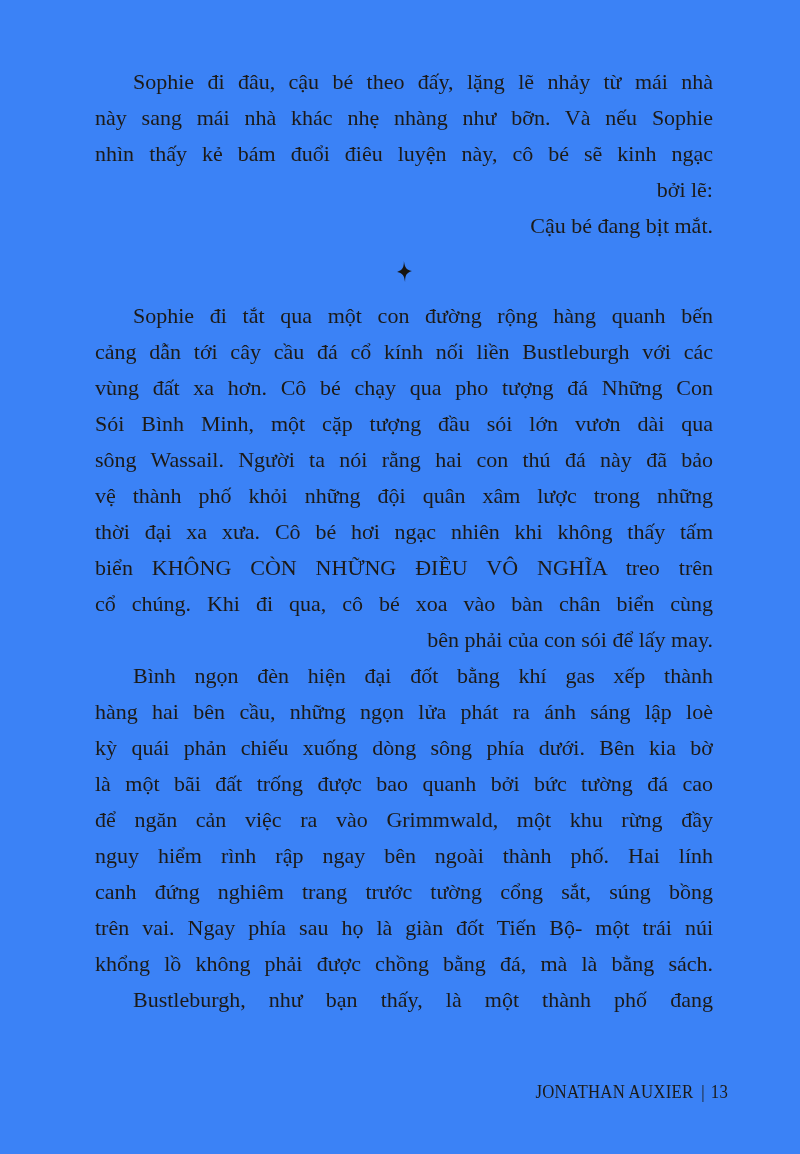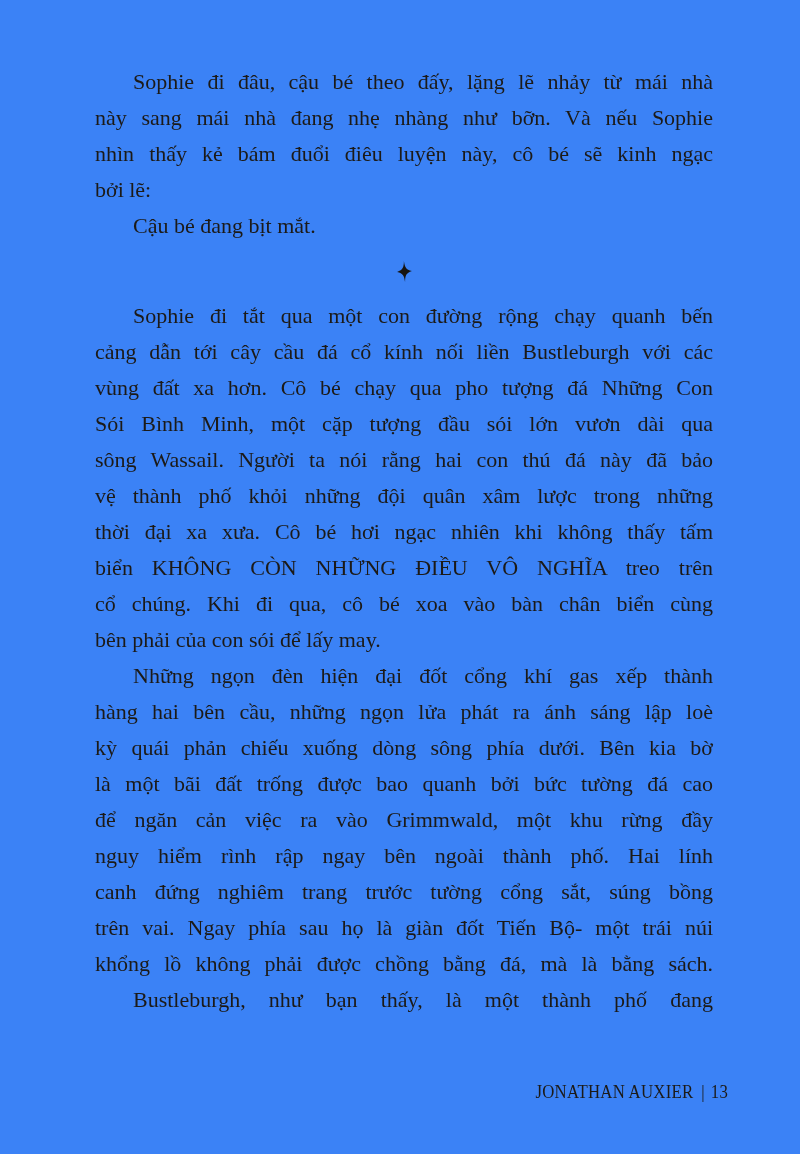--- a/index.html
+++ b/index.html
@@ -16,21 +16,21 @@
   .text-block {
     position: absolute;
     left: 95px;
     top: 64px;
     width: 618px;
   }
   .line {
     font-size: 22px;
     line-height: 36px;
     white-space: normal;
-    text-align: left;
+    text-align: right;
   }
   .line.justify {
     text-align: justify;
     text-align-last: justify;
   }
   .line.indent { text-indent: 38px; }
   .it { }
   .divider {
     height: 54px;
     display: flex;
@@ -52,40 +52,40 @@
     white-space: nowrap;
   }
   .footer .sep { margin: 0 7px 0 9px; }
 </style>
 </head>
 <body>
 
 <div class="page">
   <div class="text-block">
       <div class="line justify indent"><span class="">Sophie đi đâu, cậu bé theo đấy, lặng lẽ nhảy từ mái nhà</span></div>
-      <div class="line justify"><span class="">này sang mái nhà đang nhẹ nhàng như bỡn. Và nếu Sophie</span></div>
+      <div class="line justify"><span class="">này sang mái nhà khác nhẹ nhàng như bỡn. Và nếu Sophie</span></div>
       <div class="line justify"><span class="">nhìn thấy kẻ bám đuổi điêu luyện này, cô bé sẽ kinh ngạc</span></div>
       <div class="line"><span class="">bởi lẽ:</span></div>
       <div class="line indent"><span class="">Cậu bé đang </span><span class="it">bịt mắt</span><span class="">.</span></div>
       <div class="divider">
         <svg width="15" height="21" viewBox="0 0 24 34" aria-hidden="true">
           <path d="M12 0C12.9 10 14.2 14.3 24 17 14.2 19.7 12.9 24 12 34 11.1 24 9.8 19.7 0 17 9.8 14.3 11.1 10 12 0Z"></path>
         </svg>
       </div>
-      <div class="line justify indent"><span class="">Sophie đi tắt qua một con đường rộng chạy quanh bến</span></div>
+      <div class="line justify indent"><span class="">Sophie đi tắt qua một con đường rộng hàng quanh bến</span></div>
       <div class="line justify"><span class="">cảng dẫn tới cây cầu đá cổ kính nối liền Bustleburgh với các</span></div>
       <div class="line justify"><span class="">vùng đất xa hơn. Cô bé chạy qua pho tượng đá Những Con</span></div>
       <div class="line justify"><span class="">Sói Bình Minh, một cặp tượng đầu sói lớn vươn dài qua</span></div>
       <div class="line justify"><span class="">sông Wassail. Người ta nói rằng hai con thú đá này đã bảo</span></div>
       <div class="line justify"><span class="">vệ thành phố khỏi những đội quân xâm lược trong những</span></div>
       <div class="line justify"><span class="">thời đại xa xưa. Cô bé hơi ngạc nhiên khi không thấy tấm</span></div>
       <div class="line justify"><span class="">biển KHÔNG CÒN NHỮNG ĐIỀU VÔ NGHĨA treo trên</span></div>
       <div class="line justify"><span class="">cổ chúng. Khi đi qua, cô bé xoa vào bàn chân biển cùng</span></div>
       <div class="line"><span class="">bên phải của con sói để lấy may.</span></div>
-      <div class="line justify indent"><span class="">Những ngọn đèn hiện đại đốt cổng khí gas xếp thành</span></div>
+      <div class="line justify indent"><span class="">Bình ngọn đèn hiện đại đốt bằng khí gas xếp thành</span></div>
       <div class="line justify"><span class="">hàng hai bên cầu, những ngọn lửa phát ra ánh sáng lập loè</span></div>
       <div class="line justify"><span class="">kỳ quái phản chiếu xuống dòng sông phía dưới. Bên kia bờ</span></div>
       <div class="line justify"><span class="">là một bãi đất trống được bao quanh bởi bức tường đá cao</span></div>
       <div class="line justify"><span class="">để ngăn cản việc ra vào Grimmwald, một khu rừng đầy</span></div>
       <div class="line justify"><span class="">nguy hiểm rình rập ngay bên ngoài thành phố. Hai lính</span></div>
       <div class="line justify"><span class="">canh đứng nghiêm trang trước tường cổng sắt, súng bồng</span></div>
       <div class="line justify"><span class="">trên vai. Ngay phía sau họ là giàn đốt Tiến Bộ- một trái núi</span></div>
       <div class="line justify"><span class="">khổng lồ không phải được chồng bằng đá, mà là bằng </span><span class="it">sách</span><span class="">.</span></div>
       <div class="line justify indent"><span class="">Bustleburgh, như bạn thấy, là một thành phố đang</span></div>
     </div>

